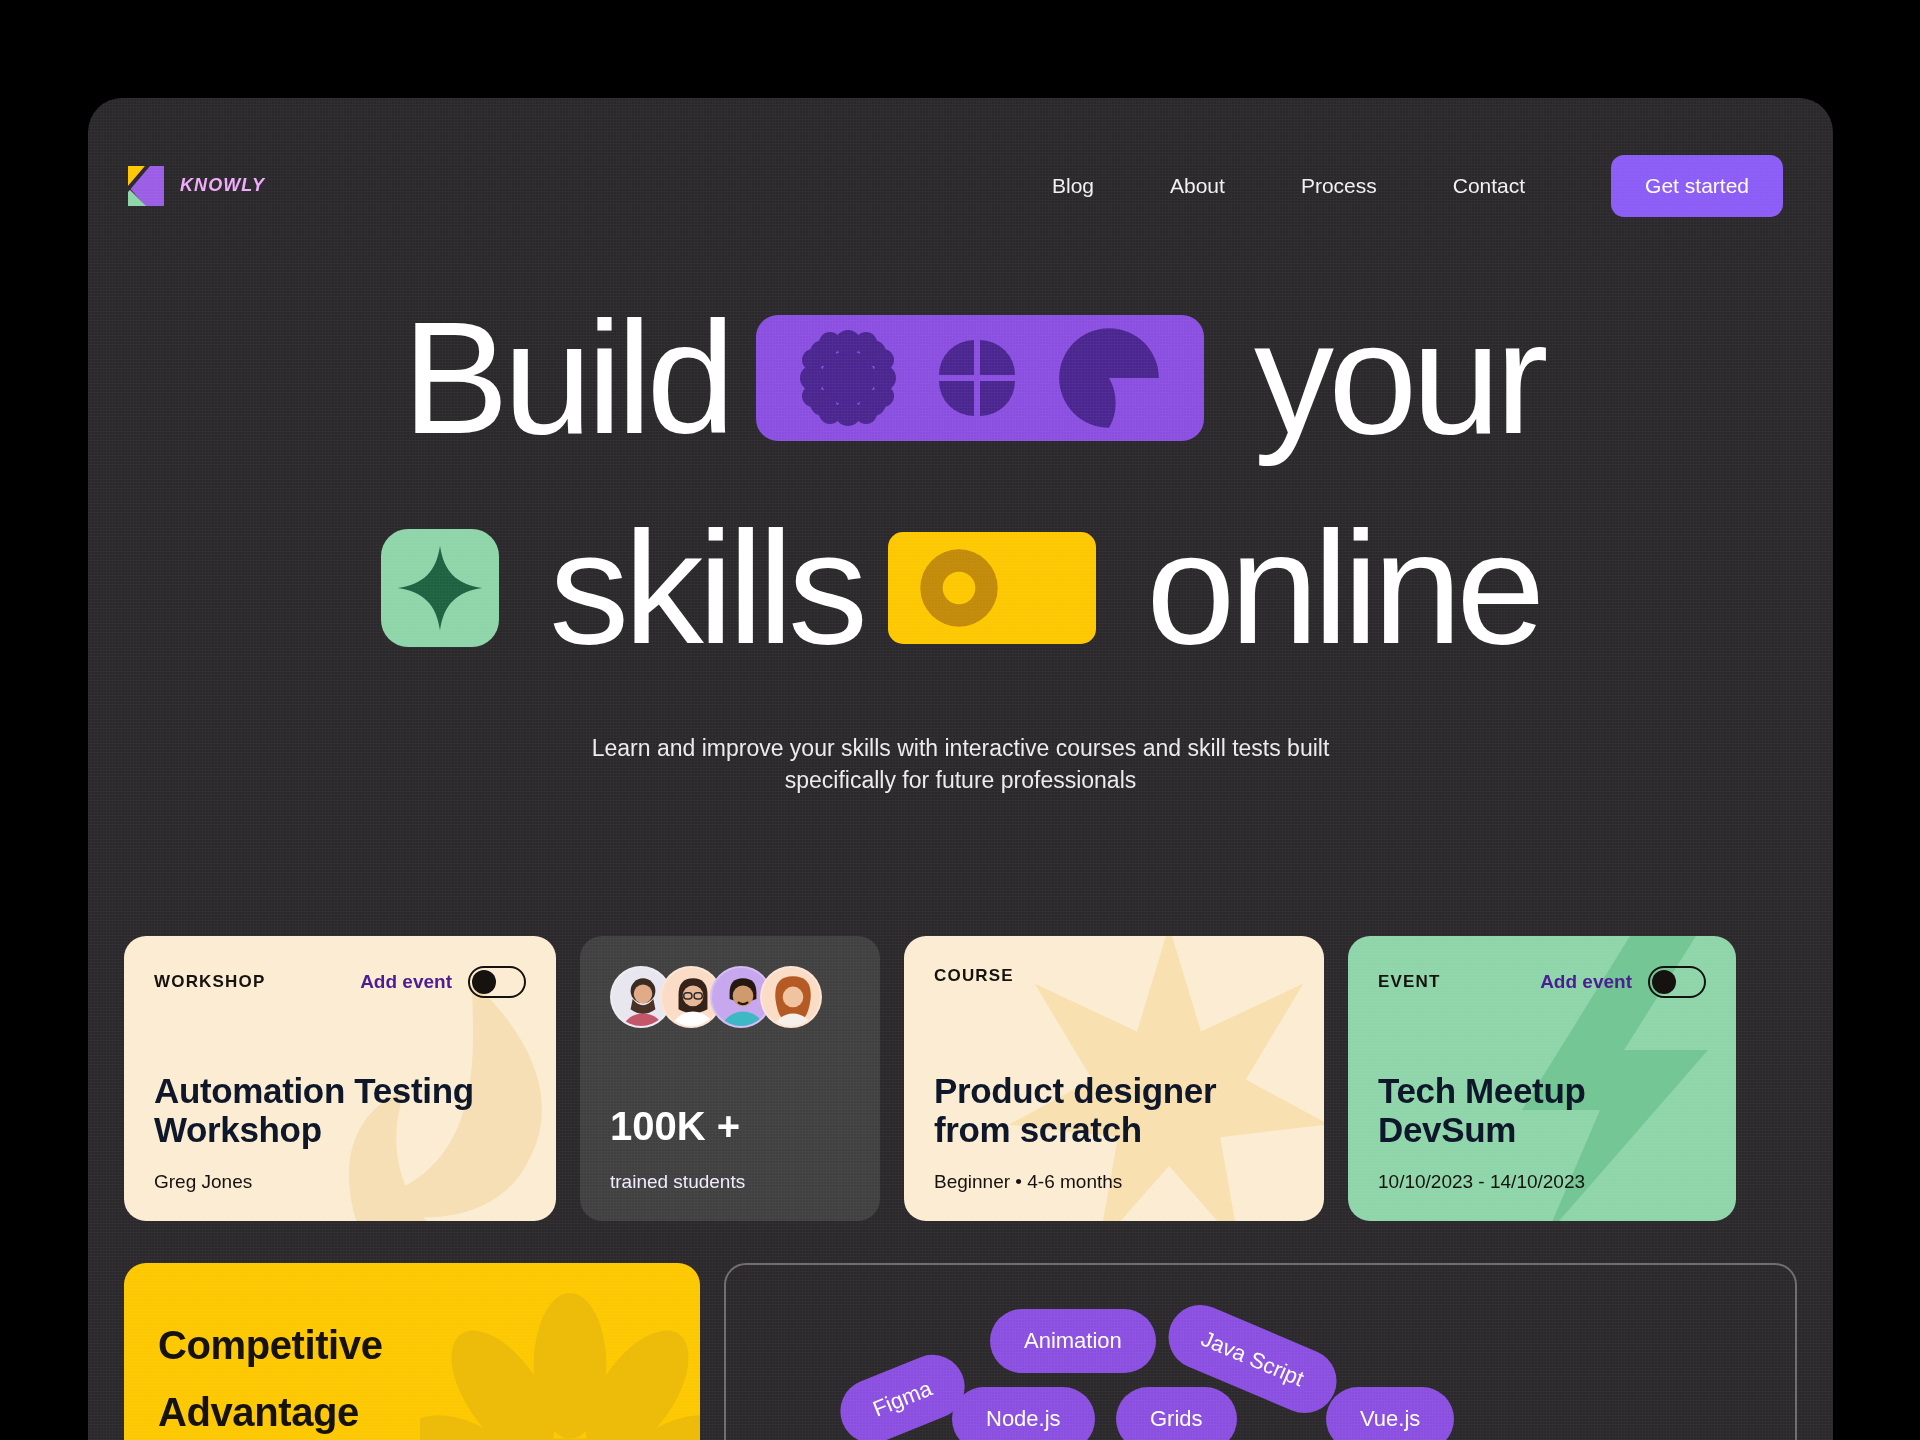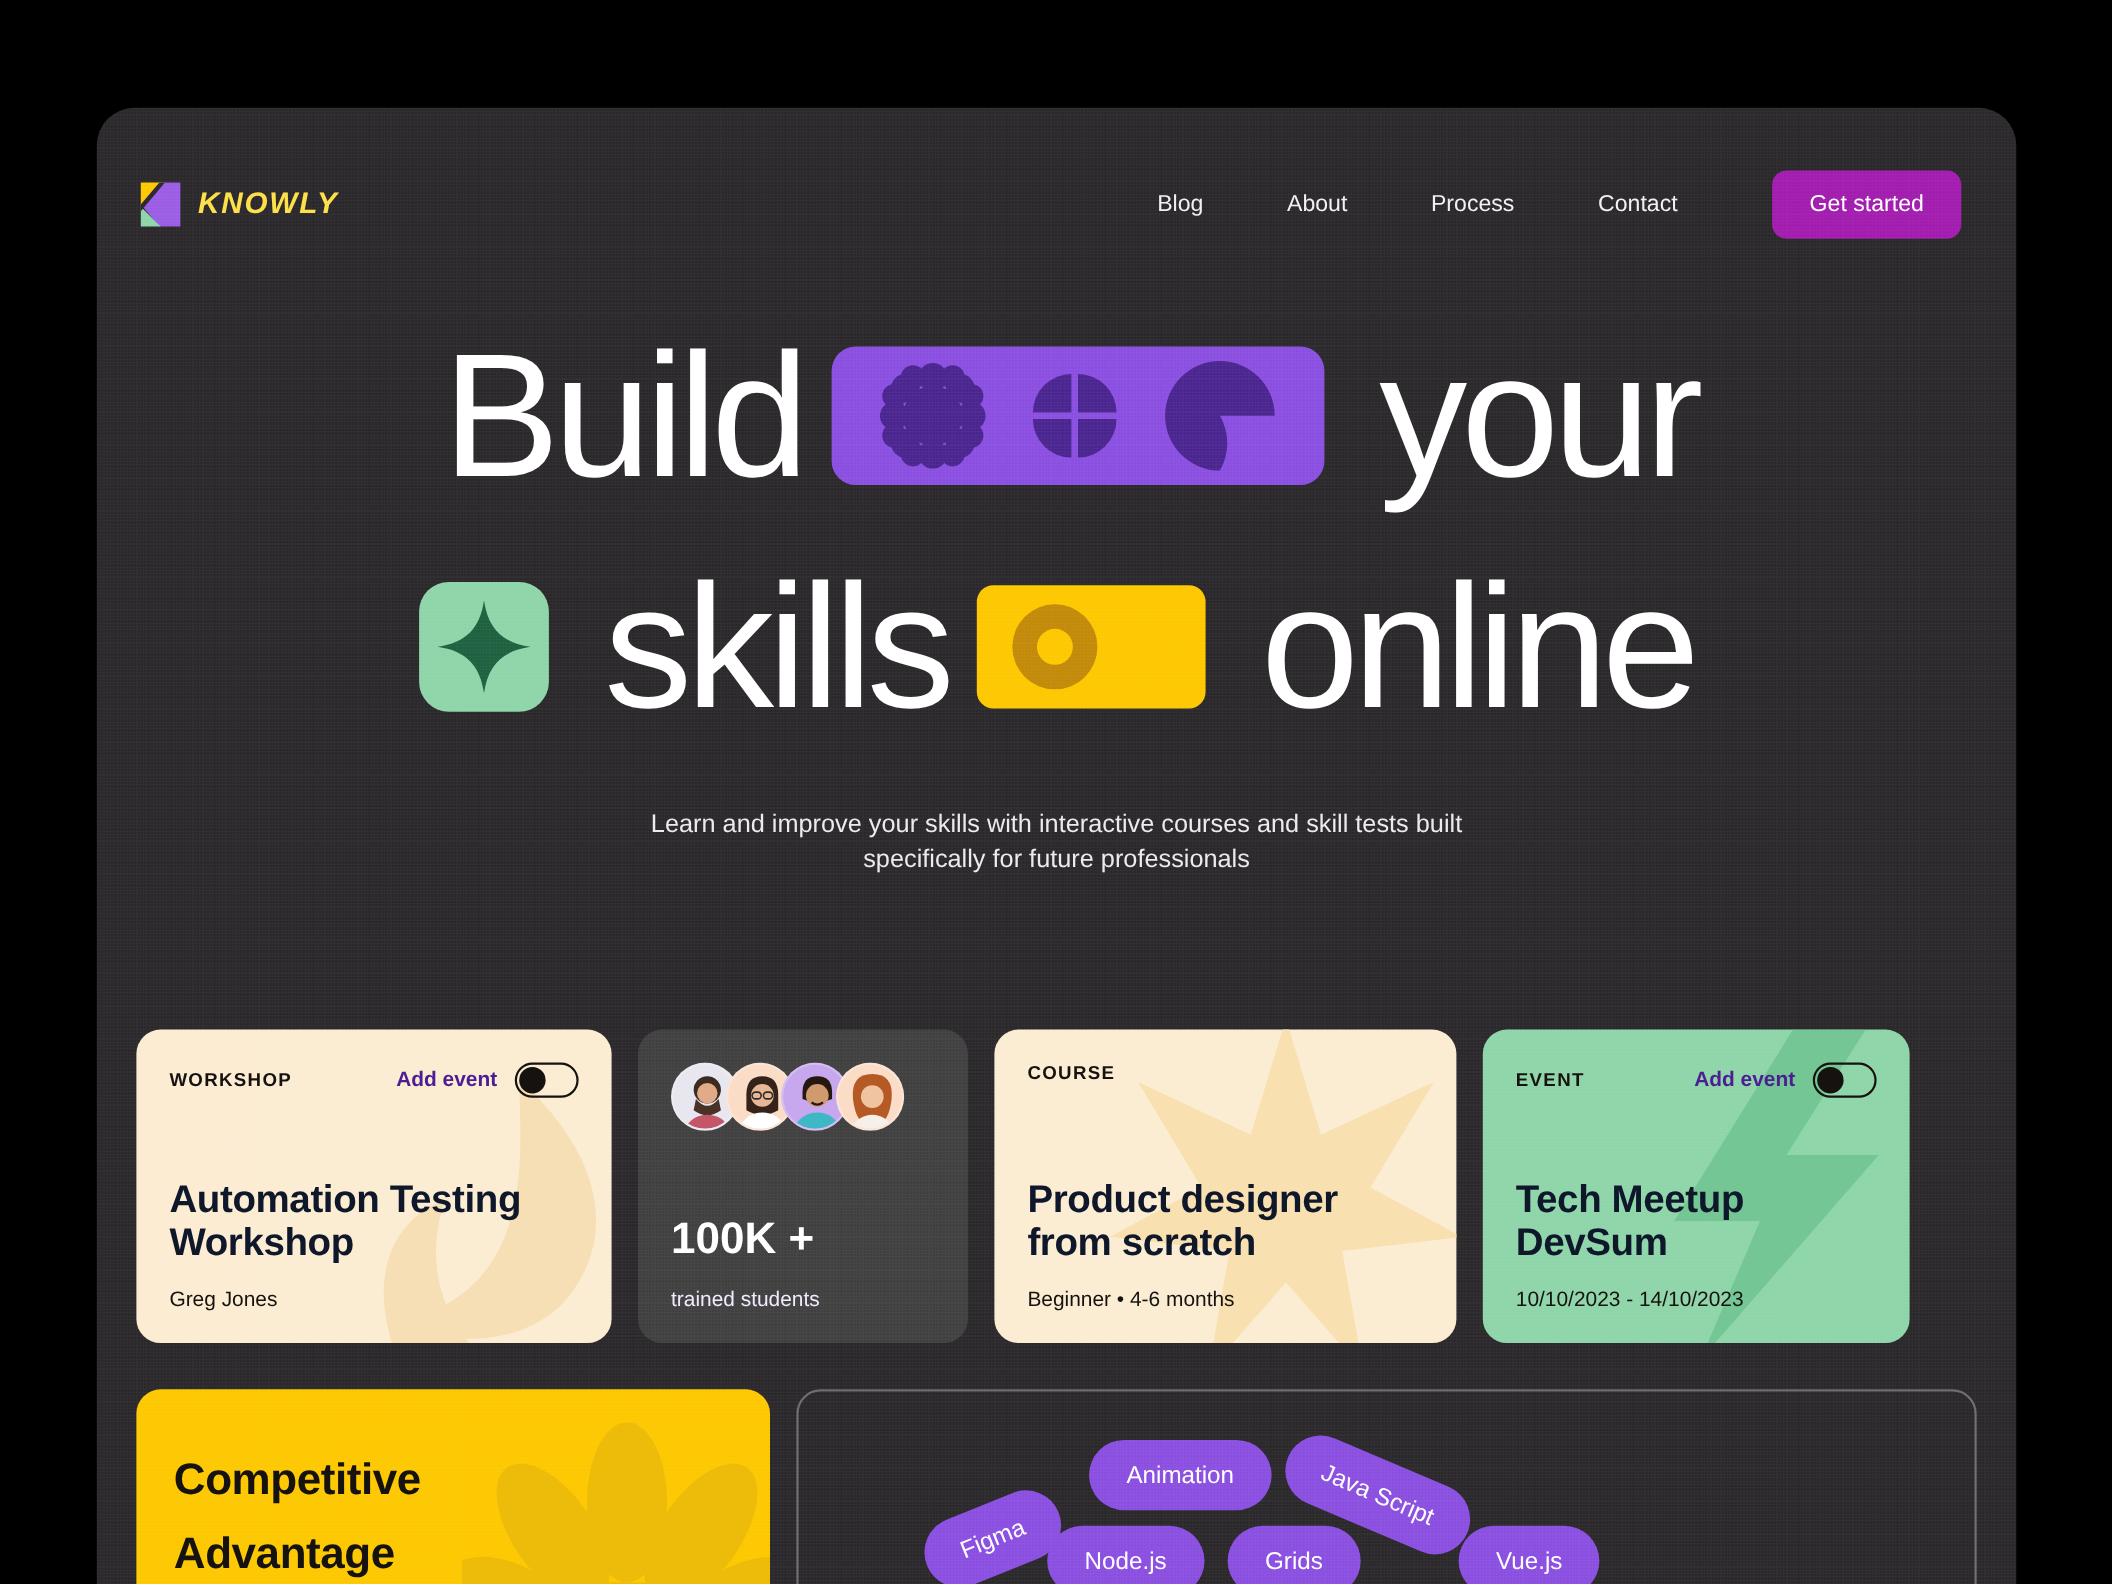--- a/index.html
+++ b/index.html
@@ -29,31 +29,31 @@
 
   
   .nav {
     position: absolute; left: 0; top: 0; right: 0; height: 175px;
     display: flex; align-items: center;
     padding: 0 50px 0 36px;
   }
   .brand { display: flex; align-items: center; gap: 14px; }
   .logo-mark { width: 42px; height: 44px; display: block; }
   .brand-name {
-    color: #fde047; font-size: 27px; font-weight: 700;
+    color: #f0abfc; font-size: 18px; font-weight: 700;
     font-style: italic; letter-spacing: .06em;
   }
   .nav-links { margin-left: auto; display: flex; align-items: center; gap: 0; }
   .nav-link {
     color: #f2f0f2; font-size: 21px; padding: 10px 38px;
     text-decoration: none; white-space: nowrap;
   }
   .cta {
     margin-left: 48px;
-    background: #a21caf; color: #ffffff;
+    background: #8b5cf6; color: #ffffff;
     font-size: 21px; border: none; border-radius: 13px;
     padding: 19px 34px; cursor: pointer; white-space: nowrap;
   }
 
   
   .hero { position: absolute; left: 0; right: 0; top: 175px; }
   .hero-line {
     display: flex; align-items: center; justify-content: center;
     gap: 26px; height: 210px;
   }

